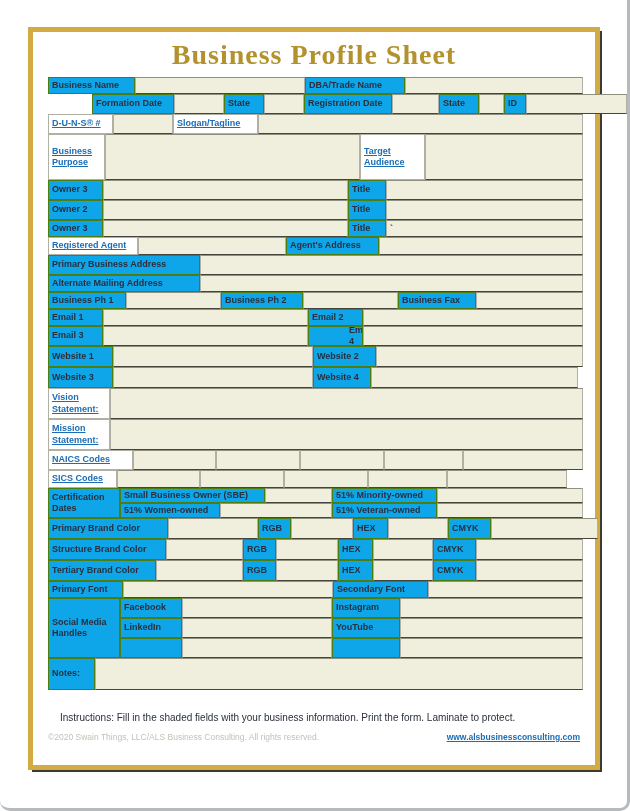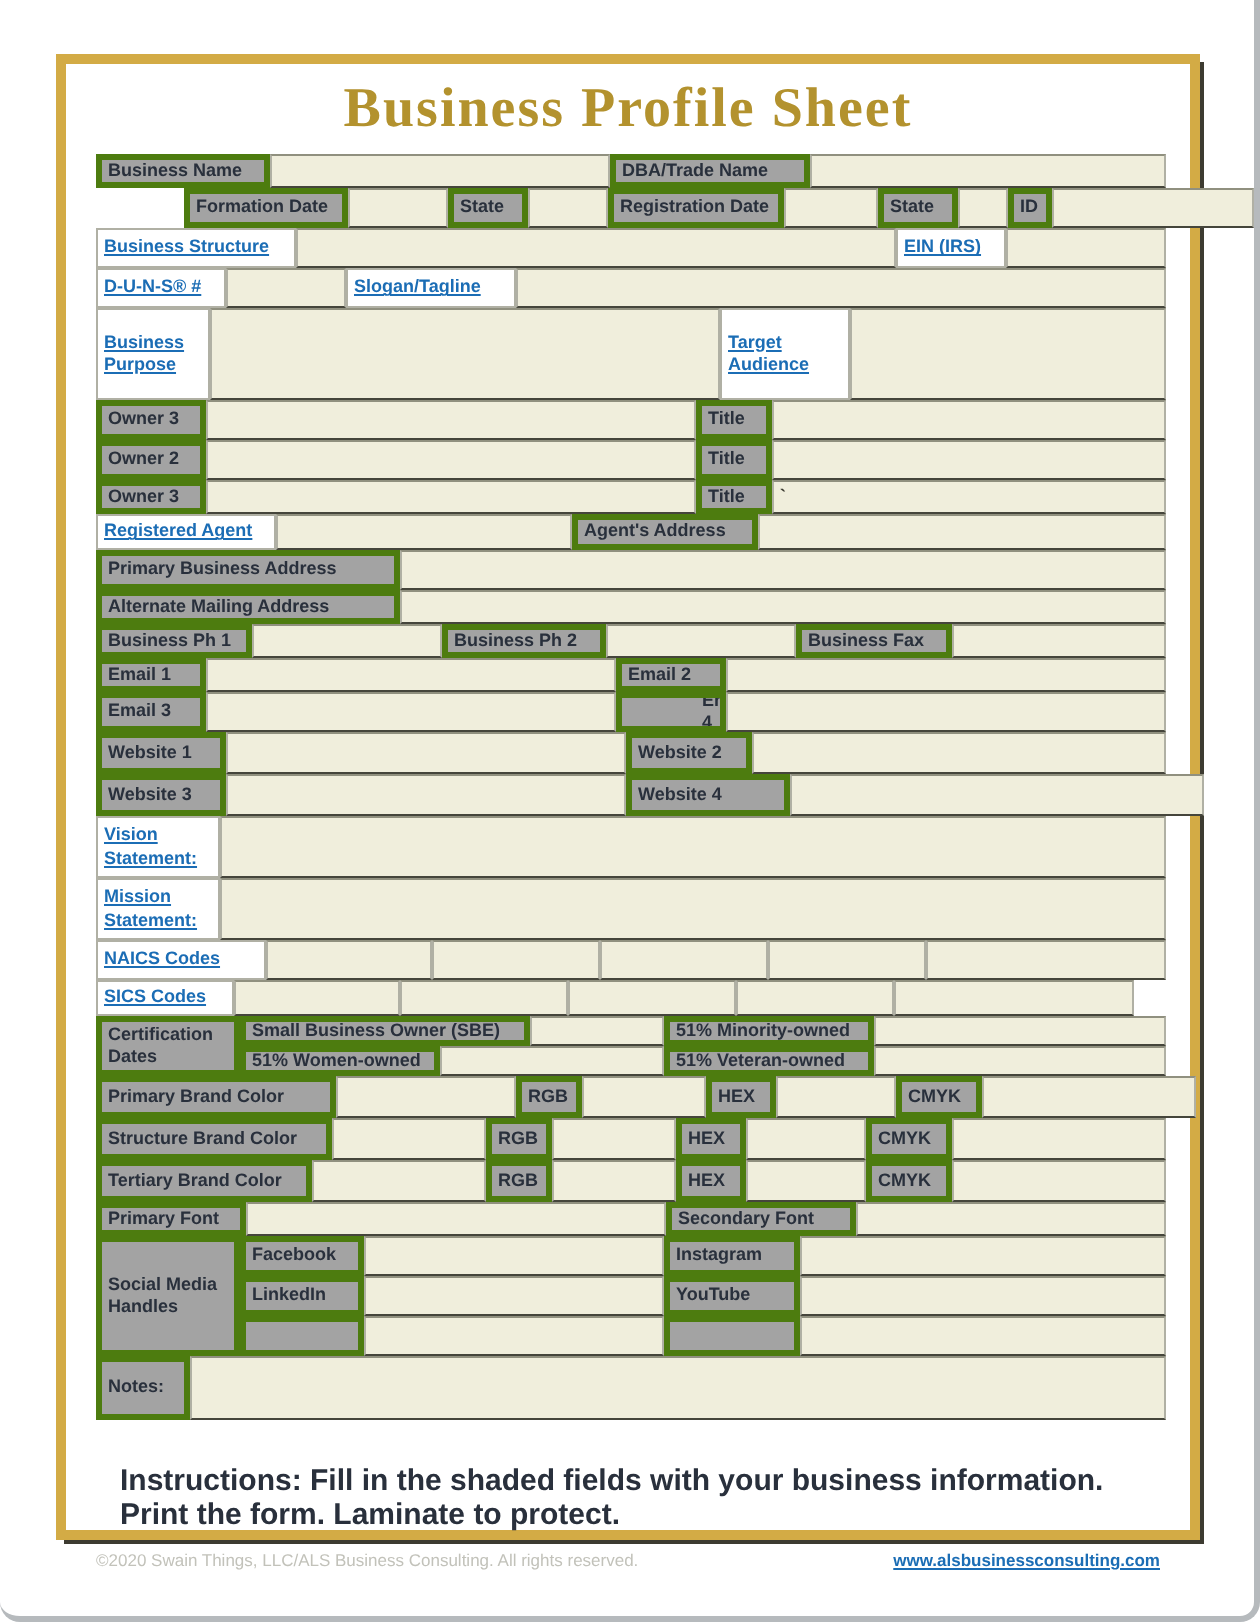--- a/index.html
+++ b/index.html
@@ -21,31 +21,31 @@
     font-family:"Liberation Serif", serif; font-weight:bold;
     font-size:28px; color:#b3922e; letter-spacing:1px;
   }
   .form { margin:0 14px 0 15px; width:535px; }
   .row { display:flex; align-items:stretch; }
   .cell {
     display:flex; align-items:center;
     padding:0 3px; font-weight:bold; font-size:9px; line-height:1.25;
     overflow:hidden; flex-shrink:0;
   }
-  .cell.label { background:#a3a3a3; border:3px solid #4d7c0f; color:#29303c; }
+  .cell.label { background:#0ea5e9; border:1px solid #4d7c0f; color:#29303c; }
   .cell.link  { background:#ffffff; border:1px solid #b0b0a4; color:#1b6db5; text-decoration:underline; cursor:pointer; }
   .cell.field {
     background:#f0eedc;
     border-top:1px solid #90907f; border-bottom:1px solid #45453b;
     border-left:1px solid #b0b0a4; border-right:1px solid #b0b0a4;
     color:#3a3a30;
   }
   .subcol { display:flex; flex-direction:column; flex:1 1 auto; }
   .footer-instructions {
-    margin:22px 15px 0 15px; font-weight:bold; font-size:15px; color:#29303c;padding-left:12px;
+    margin:22px 15px 0 15px; font-weight:normal; font-size:10px; color:#29303c;padding-left:12px;
   }
   .footer-row { display:flex; justify-content:space-between; align-items:center; margin:9px 15px 0 15px; }
   .copyright { color:#c2c2ba; font-size:8.5px; }
   .site-link { color:#1b6db5; font-size:8.5px; font-weight:bold; text-decoration:underline; cursor:pointer; }
 </style>
 </head>
 <body>
 
 <div class="page">
   <div class="frame">
@@ -63,26 +63,20 @@
           <div class="cell label" style="width: 40px;">State</div>
           <div class="cell field" style="width: 40px;"></div>
           <div class="cell label" style="width: 88px;">Registration Date</div>
           <div class="cell field" style="width: 47px;"></div>
           <div class="cell label" style="width: 40px;">State</div>
           <div class="cell field" style="width: 25px;"></div>
           <div class="cell label" style="width: 22px;">ID</div>
           <div class="cell field" style="width: 101px;"></div>
         </div>
         <div class="row" style="height: 20px;">
-          <div class="cell link" style="width: 100px;">Business Structure</div>
-          <div class="cell field" style="width: 300px;"></div>
-          <div class="cell link" style="width: 55px;">EIN (IRS)</div>
-          <div class="cell field" style="width: 80px;"></div>
-        </div>
-        <div class="row" style="height: 20px;">
           <div class="cell link" style="width: 65px;">D-U-N-S® #</div>
           <div class="cell field" style="width: 60px;"></div>
           <div class="cell link" style="width: 85px;">Slogan/Tagline</div>
           <div class="cell field" style="width: 325px;"></div>
         </div>
         <div class="row" style="height: 46px;">
           <div class="cell link" style="width: 57px;">Business Purpose</div>
           <div class="cell field" style="width: 255px;"></div>
           <div class="cell link" style="width: 65px;">Target Audience</div>
           <div class="cell field" style="width: 158px;"></div>
@@ -141,21 +135,21 @@
         </div>
         <div class="row" style="height: 21px;">
           <div class="cell label" style="width: 65px;">Website 1</div>
           <div class="cell field" style="width: 200px;"></div>
           <div class="cell label" style="width: 63px;">Website 2</div>
           <div class="cell field" style="width: 207px;"></div>
         </div>
         <div class="row" style="height: 21px;">
           <div class="cell label" style="width: 65px;">Website 3</div>
           <div class="cell field" style="width: 200px;"></div>
-          <div class="cell label" style="width: 82px;">Website 4</div>
+          <div class="cell label" style="width: 58px;">Website 4</div>
           <div class="cell field" style="width: 207px;"></div>
         </div>
         <div class="row" style="height: 31px;">
           <div class="cell link" style="width: 62px;">Vision Statement:</div>
           <div class="cell field" style="width: 473px;"></div>
         </div>
         <div class="row" style="height: 31px;">
           <div class="cell link" style="width: 62px;">Mission Statement:</div>
           <div class="cell field" style="width: 473px;"></div>
         </div>

